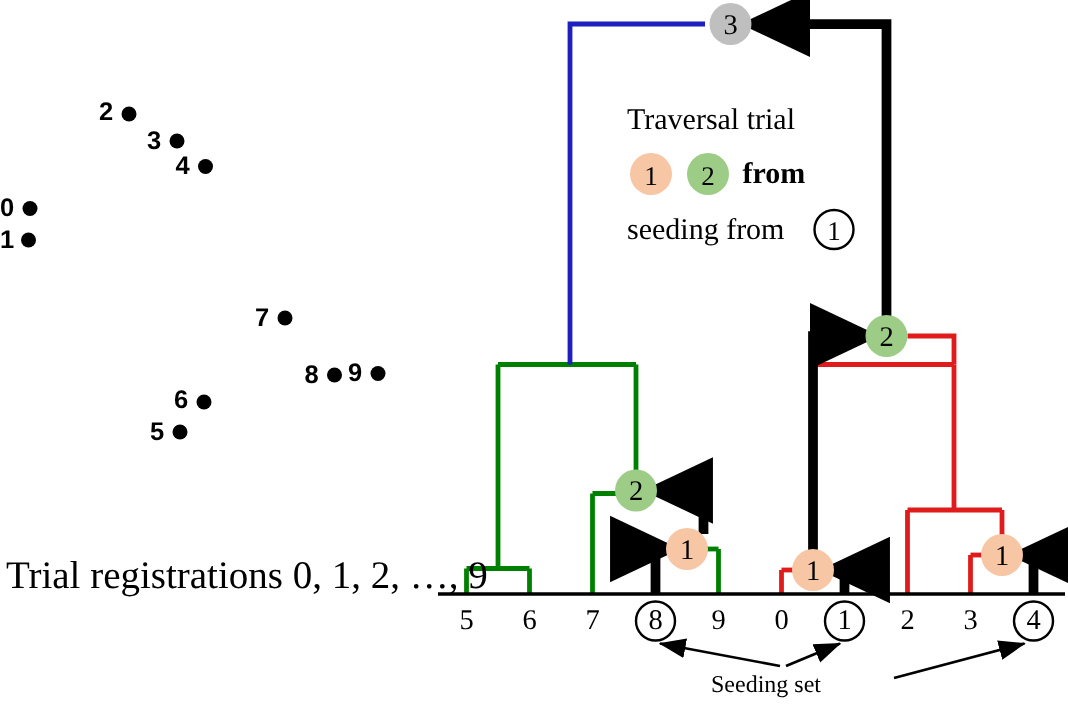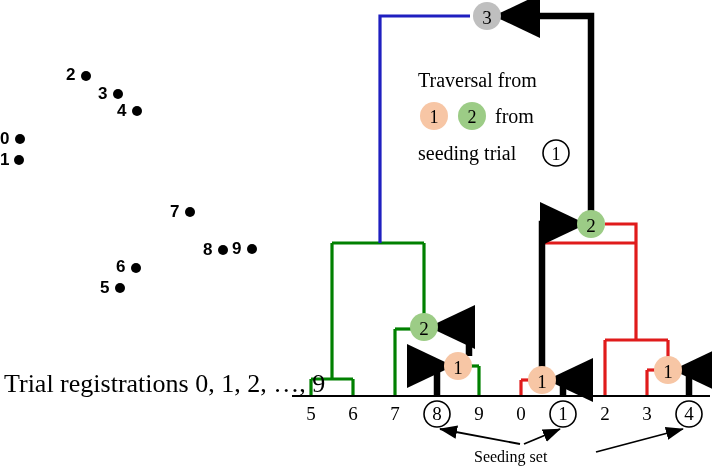--- a/index.html
+++ b/index.html
@@ -212,23 +212,23 @@
   <div class="lbl scatter-num" style="left:0px;  top:151px;">1</div>
   <div class="lbl scatter-num" style="left:66px; top:66px;">2</div>
   <div class="lbl scatter-num" style="left:98px; top:85px;">3</div>
   <div class="lbl scatter-num" style="left:117px;top:102px;">4</div>
   <div class="lbl scatter-num" style="left:100px;top:279px;">5</div>
   <div class="lbl scatter-num" style="left:116px;top:258px;">6</div>
   <div class="lbl scatter-num" style="left:170px;top:203px;">7</div>
   <div class="lbl scatter-num" style="left:203px;top:241px;">8</div>
   <div class="lbl scatter-num" style="left:232px;top:240px;">9</div>
 
-  <div class="lbl legend-text" style="left:418px; top:70px;">Traversal from</div>
-  <div class="lbl legend-text" style="left:495px; top:106px;">from</div>
-  <div class="lbl legend-text" style="left:418px; top:143px;">seeding trial</div>
+  <div class="lbl legend-text" style="left:418px; top:70px;">Traversal trial</div>
+  <div class="lbl legend-text" style="left:495px; top:106px;font-weight:bold;">from</div>
+  <div class="lbl legend-text" style="left:418px; top:143px;">seeding from</div>
 
   <div class="lbl caption-text" style="left:4px; top:371px;">Trial registrations 0, 1, 2, …, 9</div>
 
   <div class="lbl axis-num" style="left:301px; top:404px; width:20px;">5</div>
   <div class="lbl axis-num" style="left:343px; top:404px; width:20px;">6</div>
   <div class="lbl axis-num" style="left:385px; top:404px; width:20px;">7</div>
   <div class="lbl axis-num" style="left:427px; top:404px; width:20px;">8</div>
   <div class="lbl axis-num" style="left:469px; top:404px; width:20px;">9</div>
   <div class="lbl axis-num" style="left:511px; top:404px; width:20px;">0</div>
   <div class="lbl axis-num" style="left:553px; top:404px; width:20px;">1</div>

